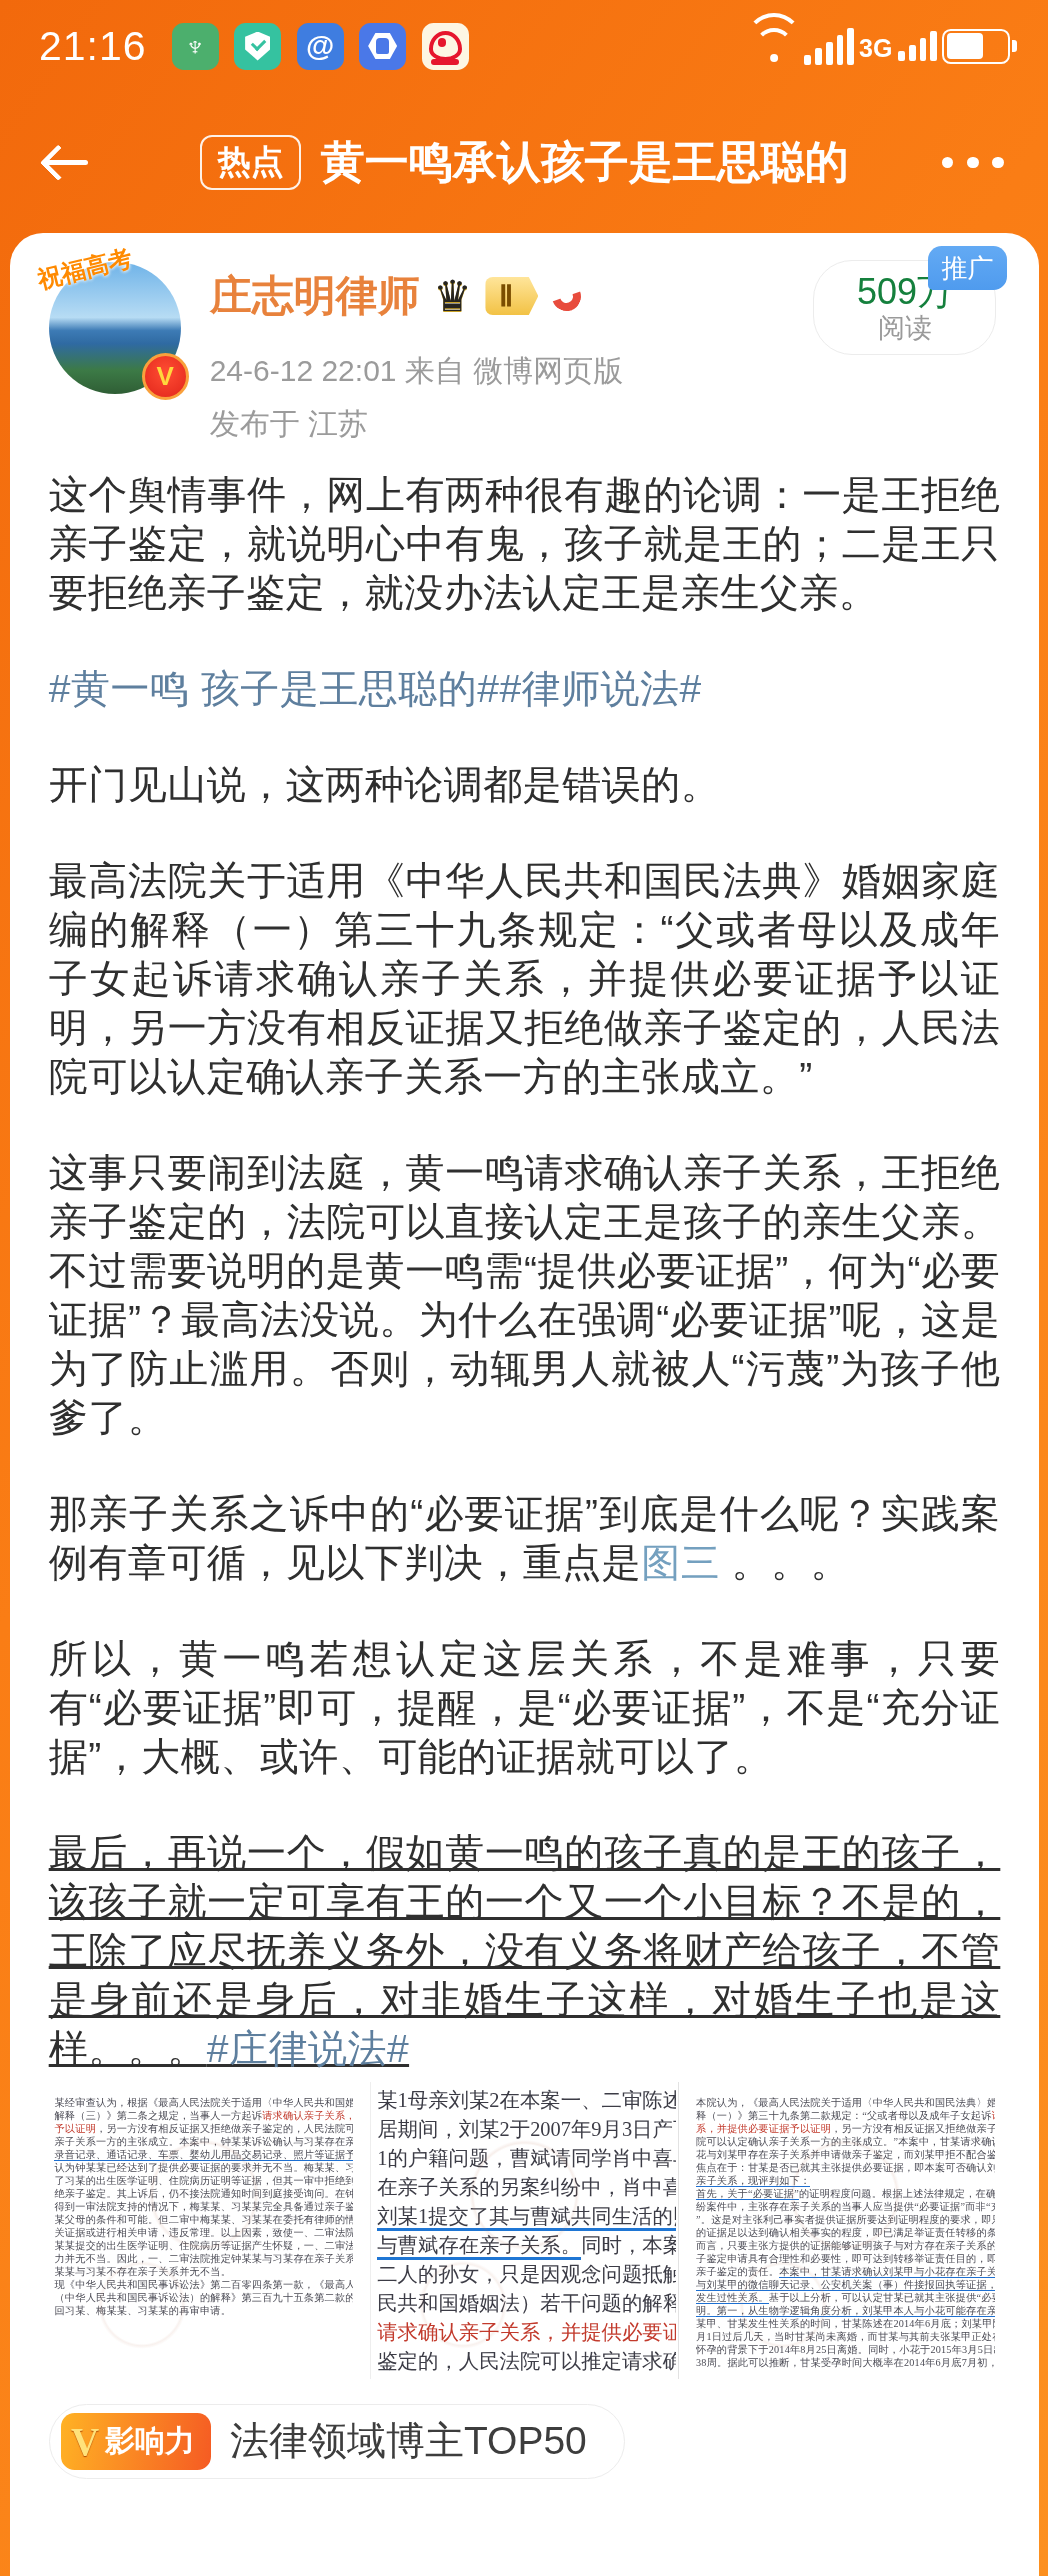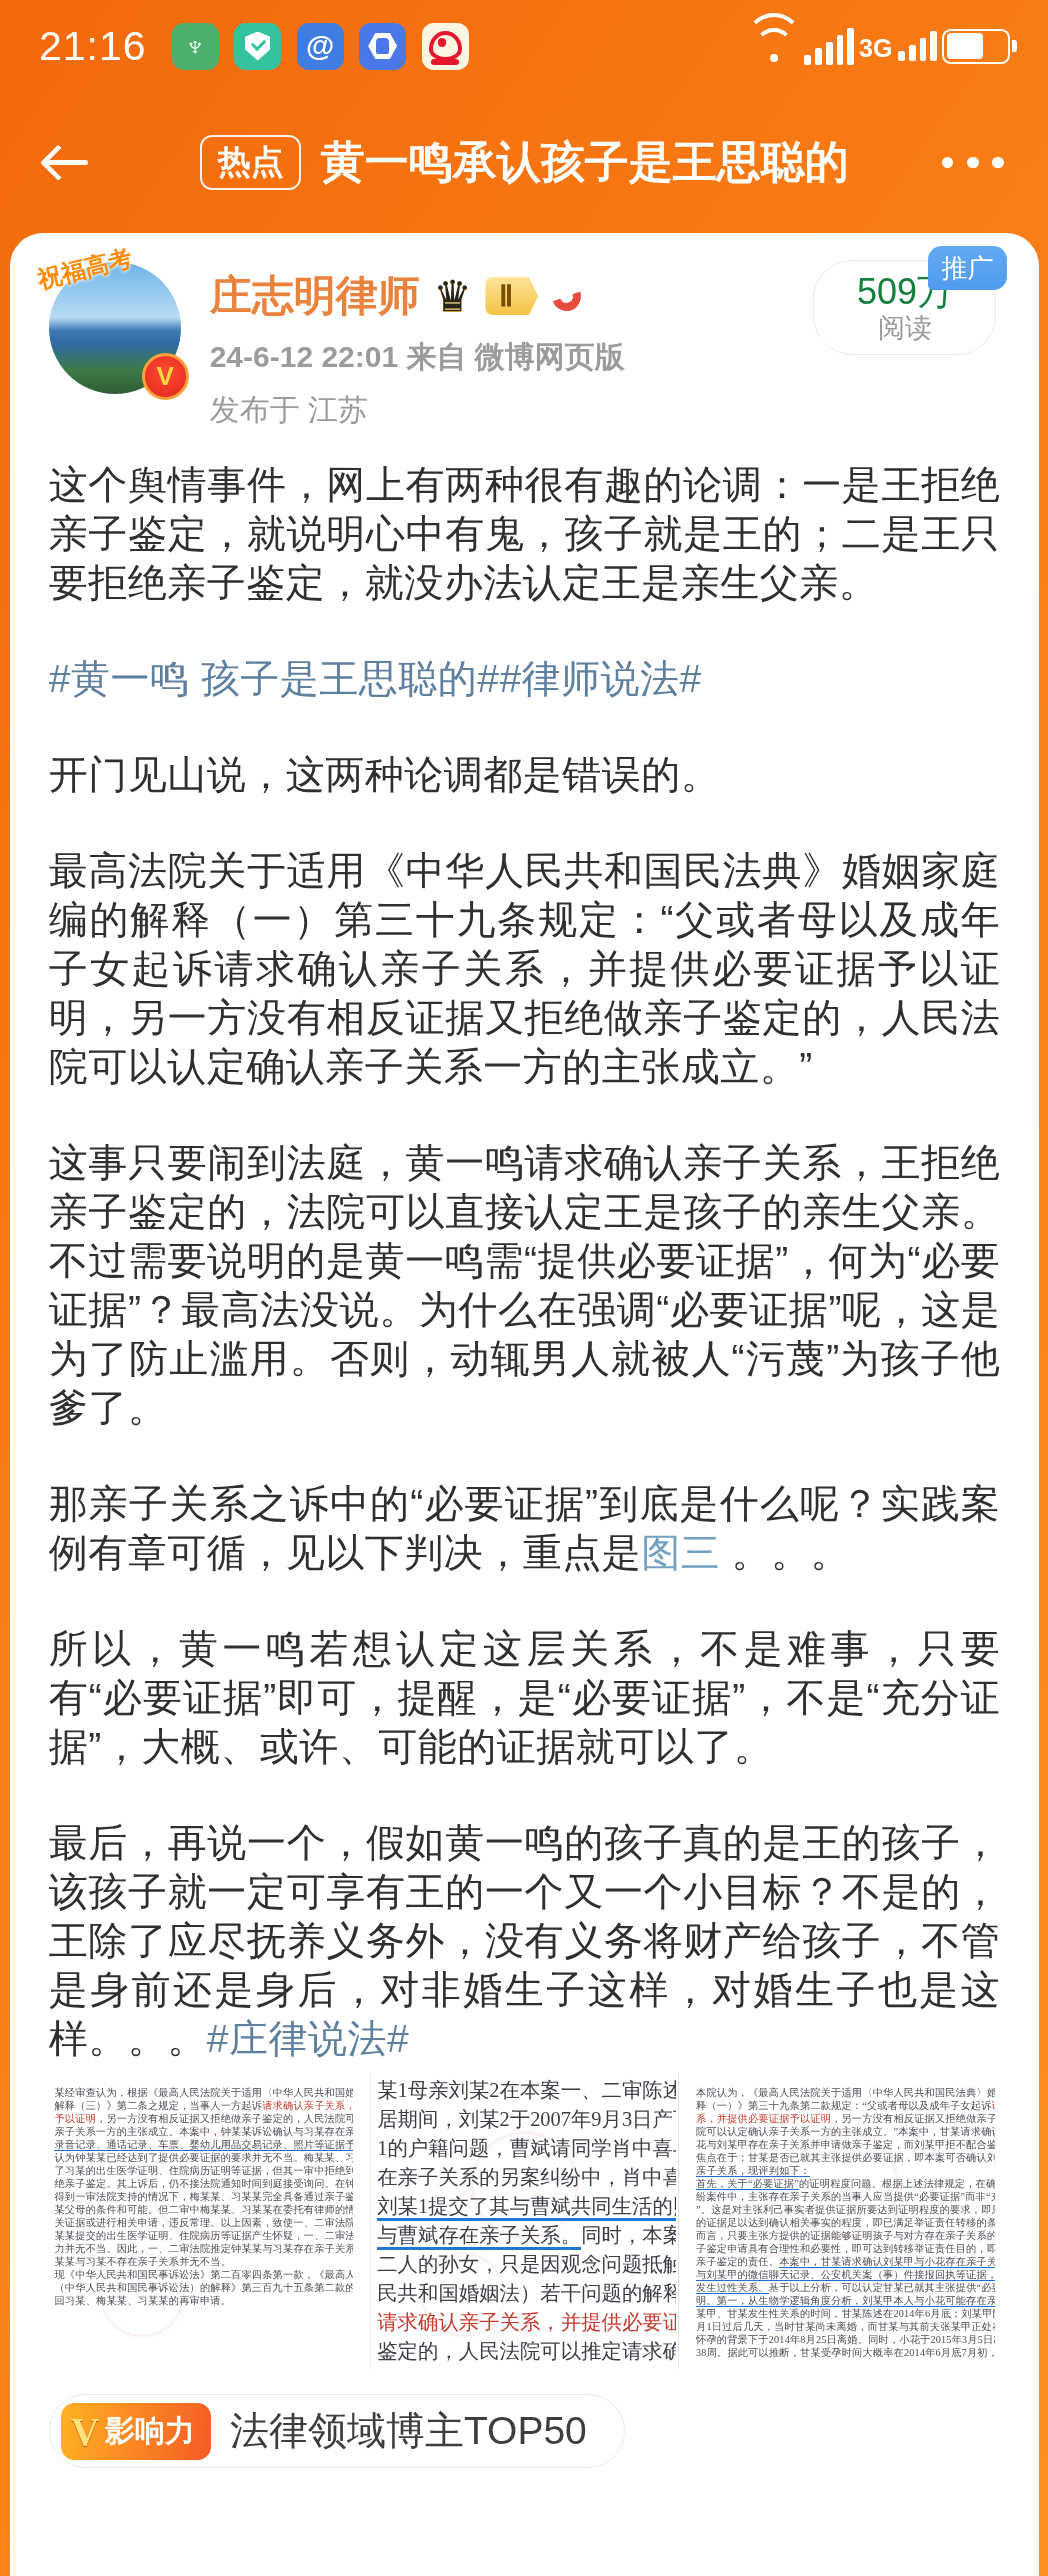--- a/index.html
+++ b/index.html
@@ -56,31 +56,31 @@
   .avatar-wrap{position:absolute;left:0;top:11.7px;width:136px;height:136px;}
   .avatar{width:132px;height:132px;border-radius:50%;overflow:hidden;background:linear-gradient(#6fb3e8 0%,#b7dcf4 42%,#3d7bb5 52%,#2f6aa2 62%,#3c7a46 82%,#2f5e35 100%);}
   .avatar-deco{position:absolute;top:-9.7px;left:-11.7px;font-size:24px;font-weight:800;color:#ff8a00;transform:rotate(-14deg);text-shadow:0 0 3.9px #fff,0 0 3.9px #fff;white-space:nowrap;}
   .v-badge{position:absolute;right:-3.9px;bottom:-1.9px;width:47px;height:47px;border-radius:50%;background:radial-gradient(circle at 50% 40%,#ff4d33,#e1251b);border:3.9px solid #f9a13c;display:flex;align-items:center;justify-content:center;color:#ffd83d;font-size:26px;font-weight:900;box-sizing:border-box;}
   .name-row{margin-left:161px;padding-top:17.5px;display:flex;align-items:center;gap:13.6px;}
   .user-name{font-size:42px;font-weight:600;color:#e8823c;}
   .crown-badge{font-size:43px;line-height:1;color:#26241f;text-shadow:0 1px 0 #c9a227;}
   .lvl-badge{background:linear-gradient(#ffe59a,#f2c245);clip-path:polygon(0 0,82% 0,100% 50%,82% 100%,0 100%);border-radius:7.8px;padding:1.9px 25px 1.9px 13.6px;font-size:29px;font-weight:800;color:#7a4d00;font-family:"Liberation Serif",serif;}
   .shrimp{width:29px;height:29px;border:8.7px solid #e84c3d;border-left-color:transparent;border-bottom-color:transparent;border-radius:50%;transform:rotate(115deg);box-sizing:border-box;}
   .meta1,.meta2{margin-left:161px;color:#9b9b9b;font-size:30px;}
-  .meta1{margin-top:13px;font-weight:bold;}
+  .meta1{margin-top:27px;}
   .meta2{margin-top:11.7px;}
   .reads-pill{position:absolute;right:3.9px;top:9.7px;min-width:183px;border:1.9px solid #ececec;border-radius:39px;padding:9.7px 25px;text-align:center;box-sizing:border-box;background:#fff;}
   .reads-num{font-size:36px;color:#15803d;line-height:1.15;}
   .reads-label{font-size:27px;color:#9a9a9a;line-height:1.2;}
   .promo-tag{position:absolute;top:-15.5px;right:-11.7px;background:linear-gradient(#63aaf4,#4f9bee);color:#fff;font-size:26px;padding:4.9px 13.6px;border-radius:13.6px 13.6px 13.6px 4.9px;}
 
   
   .post{margin-top:25px;font-size:39px;line-height:49px;color:#2f2f2f;text-align:justify;letter-spacing:0.5px;}
   .post p{margin:0 0 47px;}
-  .post p:last-child{margin-bottom:4px;}
+  .post p:last-child{margin-bottom:4px;text-decoration:underline;}
   .tag{color:#5e7f9e;}
   .fig-link{color:#74a0bf;text-decoration:none;}
 
   
   .docs{display:flex;gap:11.7px;margin-top:9.7px;}
   .doc{flex:1;height:297px;overflow:hidden;background:#fff;font-family:"Liberation Serif",serif;color:#4b4b55;position:relative;box-sizing:border-box;}
   .doc-side{font-size:10.2px;line-height:13px;padding:13.6px 5.8px 0;letter-spacing:0.2px;}
   .doc-mid{font-size:20.4px;line-height:29px;padding:3.9px 1.9px 0 5.8px;color:#3c3c46;font-weight:500;border-right:1px solid #e2e2e2;border-left:1px solid #eee;}
   .doc-line{white-space:nowrap;overflow:hidden;}
   .doc .red{color:#c23a2c;}

